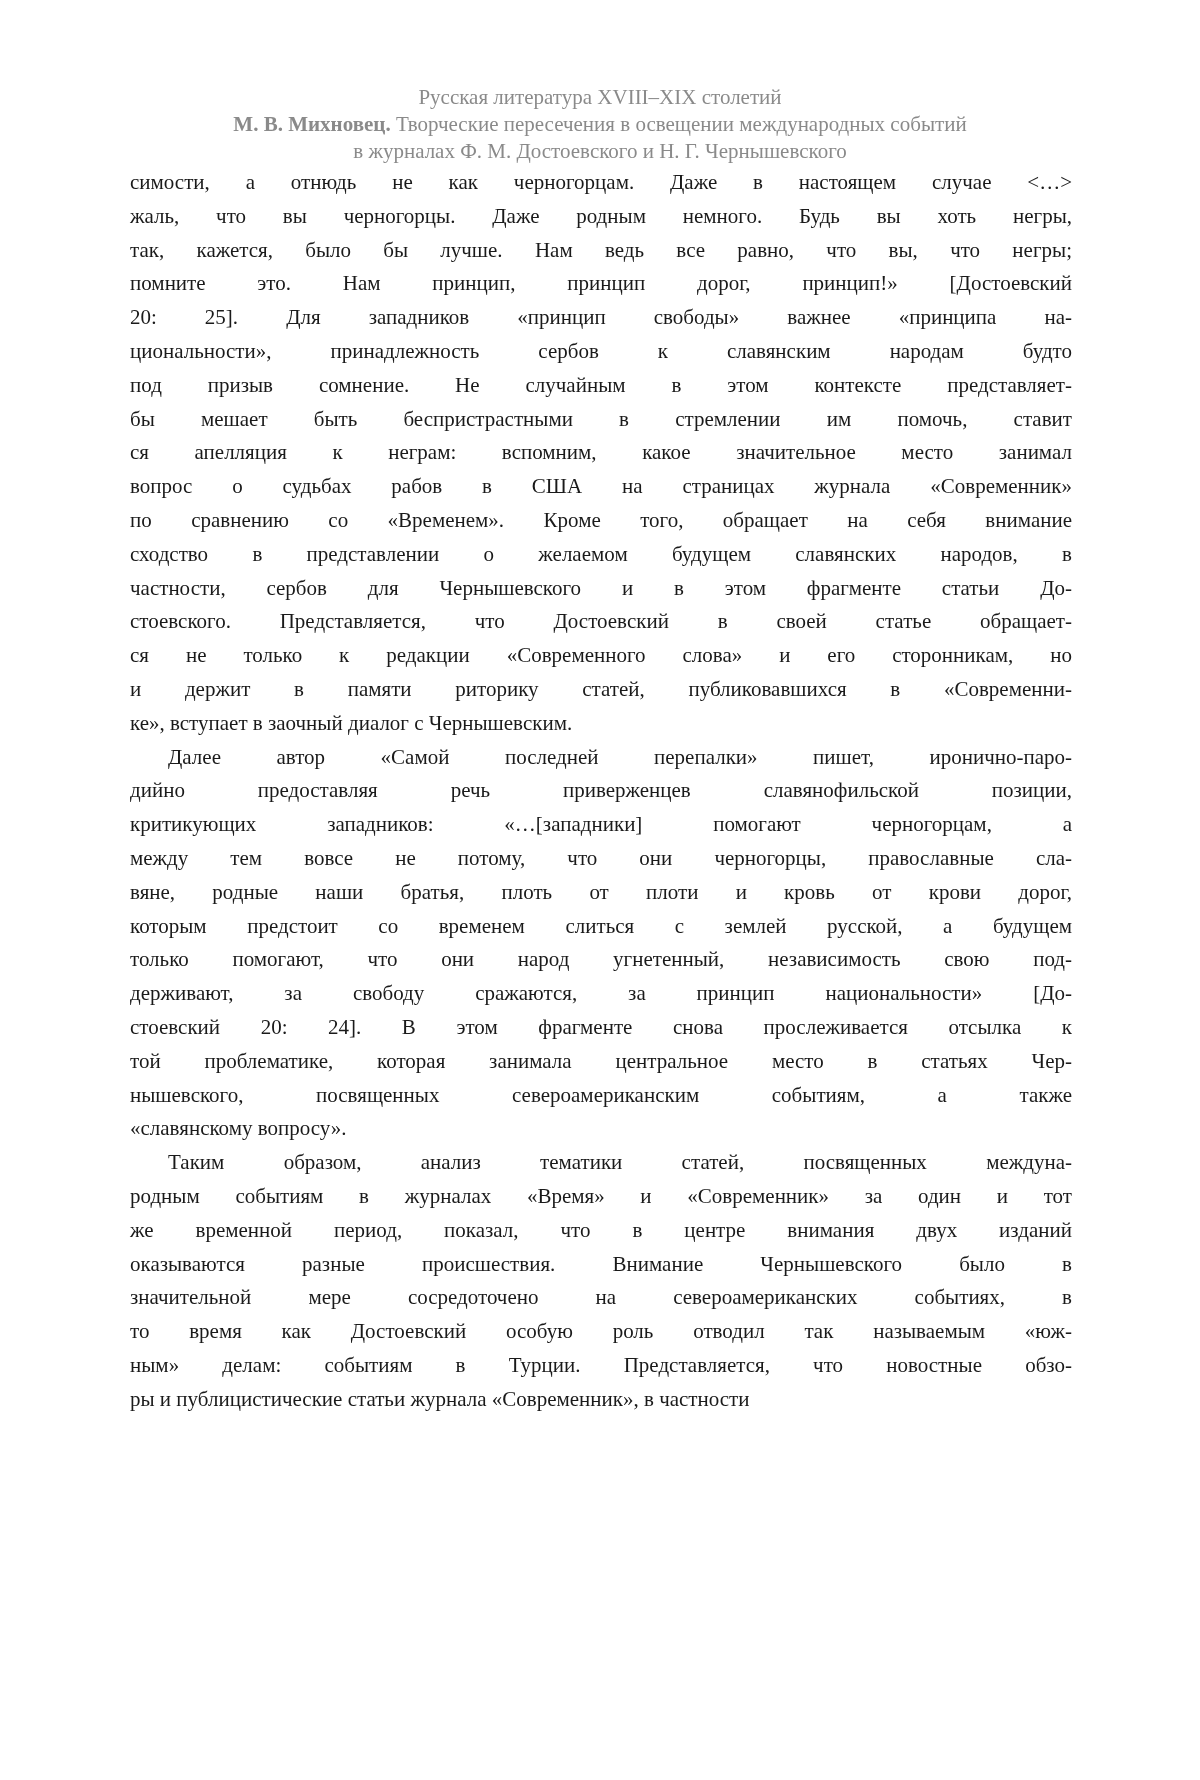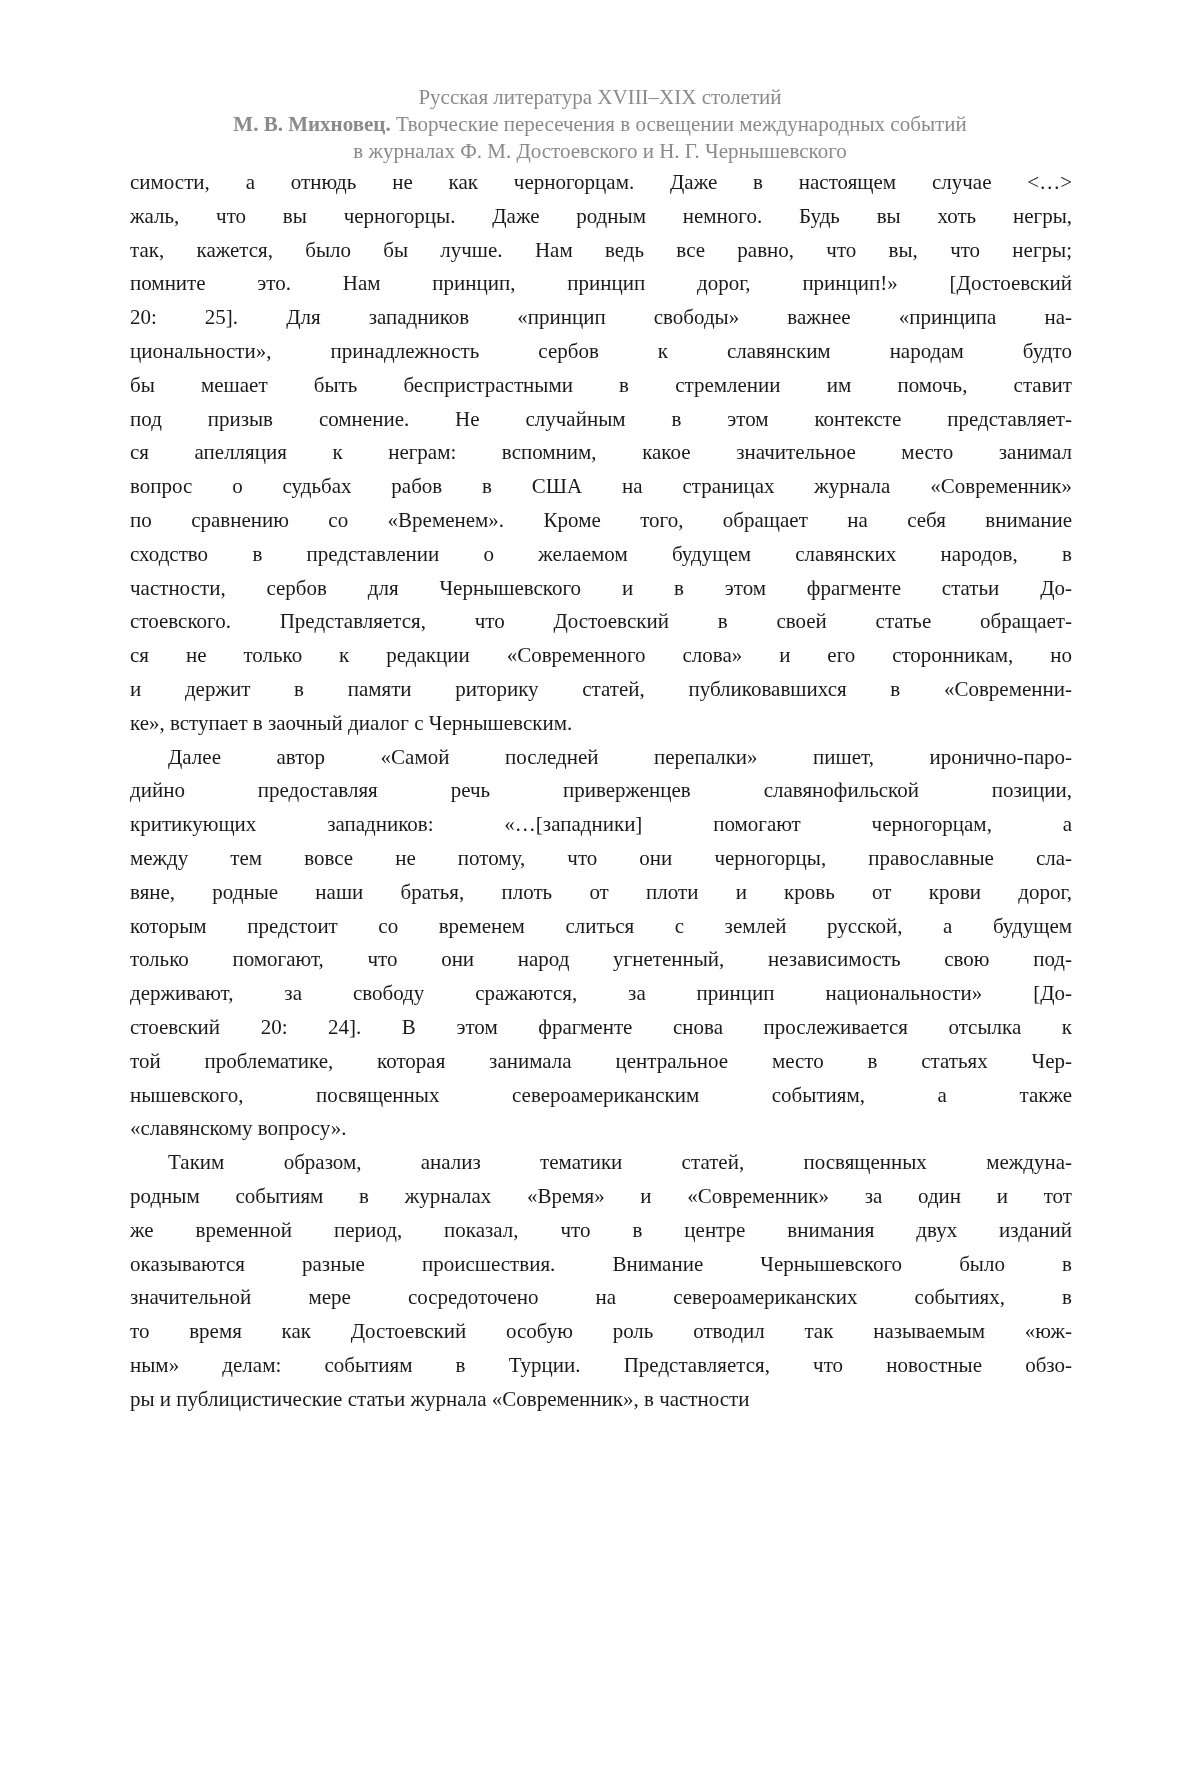--- a/index.html
+++ b/index.html
@@ -74,22 +74,22 @@
   </div>
 
   <div class="content">
       <div class="paragraph">
         <div class="line">симости, а отнюдь не как черногорцам. Даже в настоящем случае &lt;…&gt;</div>
         <div class="line">жаль, что вы черногорцы. Даже родным немного. Будь вы хоть негры,</div>
         <div class="line">так, кажется, было бы лучше. Нам ведь все равно, что вы, что негры;</div>
         <div class="line">помните это. Нам принцип, принцип дорог, принцип!» [Достоевский</div>
         <div class="line">20: 25]. Для западников «принцип свободы» важнее «принципа на-</div>
         <div class="line">циональности», принадлежность сербов к славянским народам будто</div>
+        <div class="line">под призыв сомнение. Не случайным в этом контексте представляет-</div>
         <div class="line">бы мешает быть беспристрастными в стремлении им помочь, ставит</div>
-        <div class="line">под призыв сомнение. Не случайным в этом контексте представляет-</div>
         <div class="line">ся апелляция к неграм: вспомним, какое значительное место занимал</div>
         <div class="line">вопрос о судьбах рабов в США на страницах журнала «Современник»</div>
         <div class="line">по сравнению со «Временем». Кроме того, обращает на себя внимание</div>
         <div class="line">сходство в представлении о желаемом будущем славянских народов, в</div>
         <div class="line">частности, сербов для Чернышевского и в этом фрагменте статьи До-</div>
         <div class="line">стоевского. Представляется, что Достоевский в своей статье обращает-</div>
         <div class="line">ся не только к редакции «Современного слова» и его сторонникам, но</div>
         <div class="line">и держит в памяти риторику статей, публиковавшихся в «Современни-</div>
         <div class="line last">ке», вступает в заочный диалог с Чернышевским.</div>
       </div>

